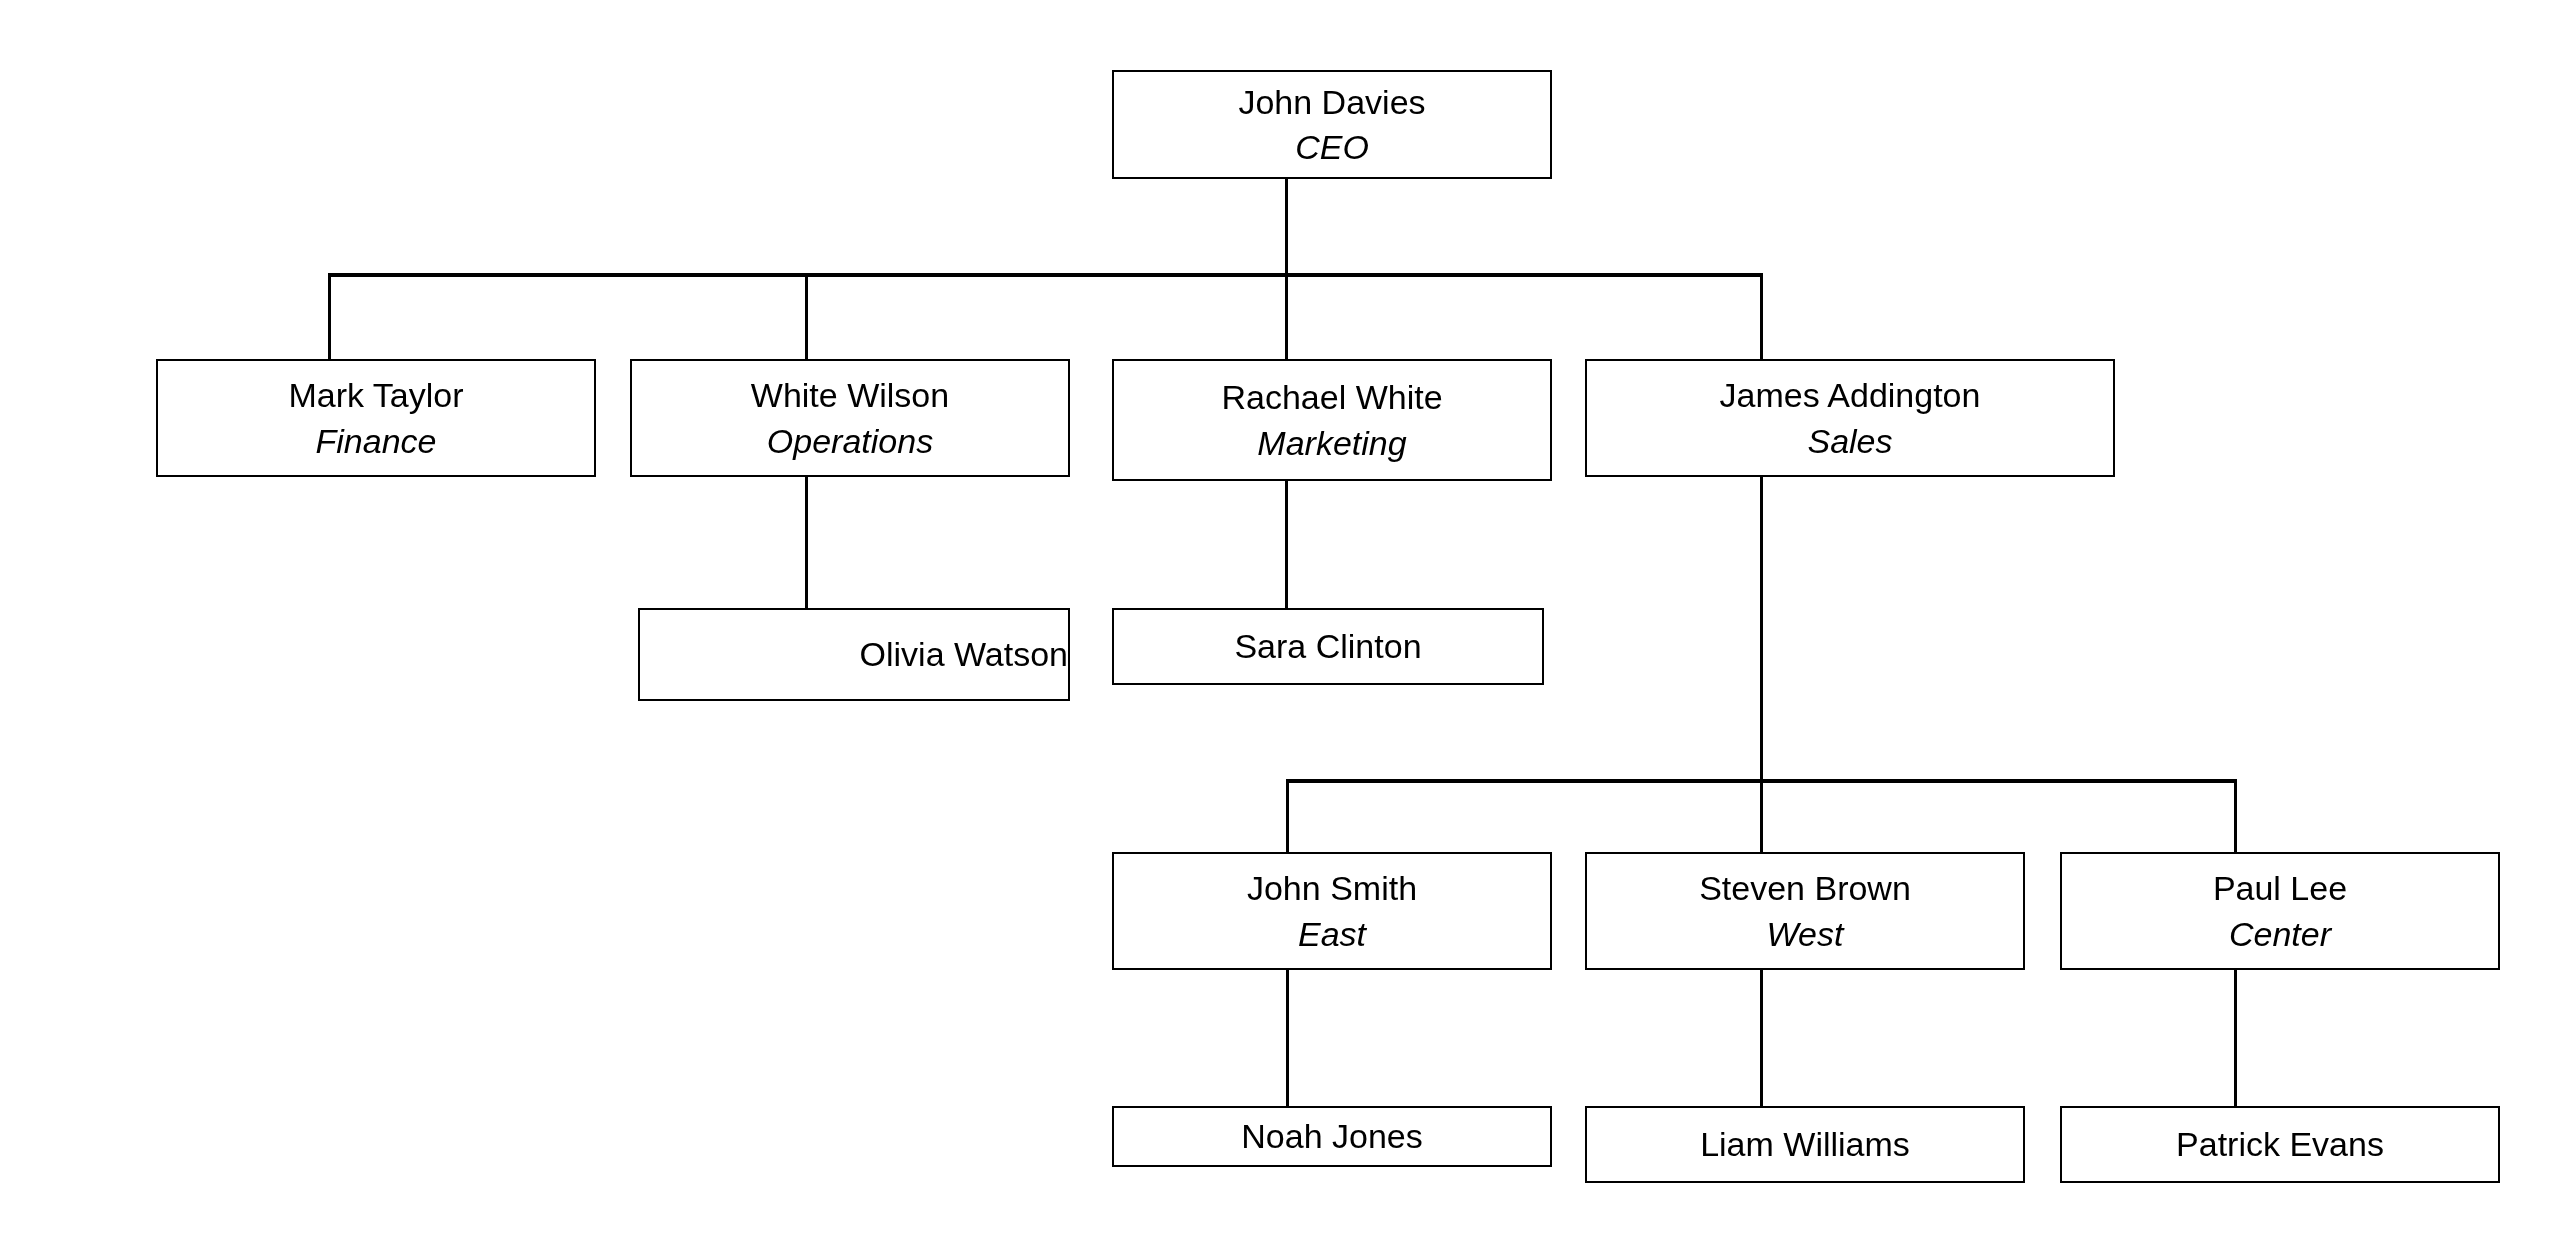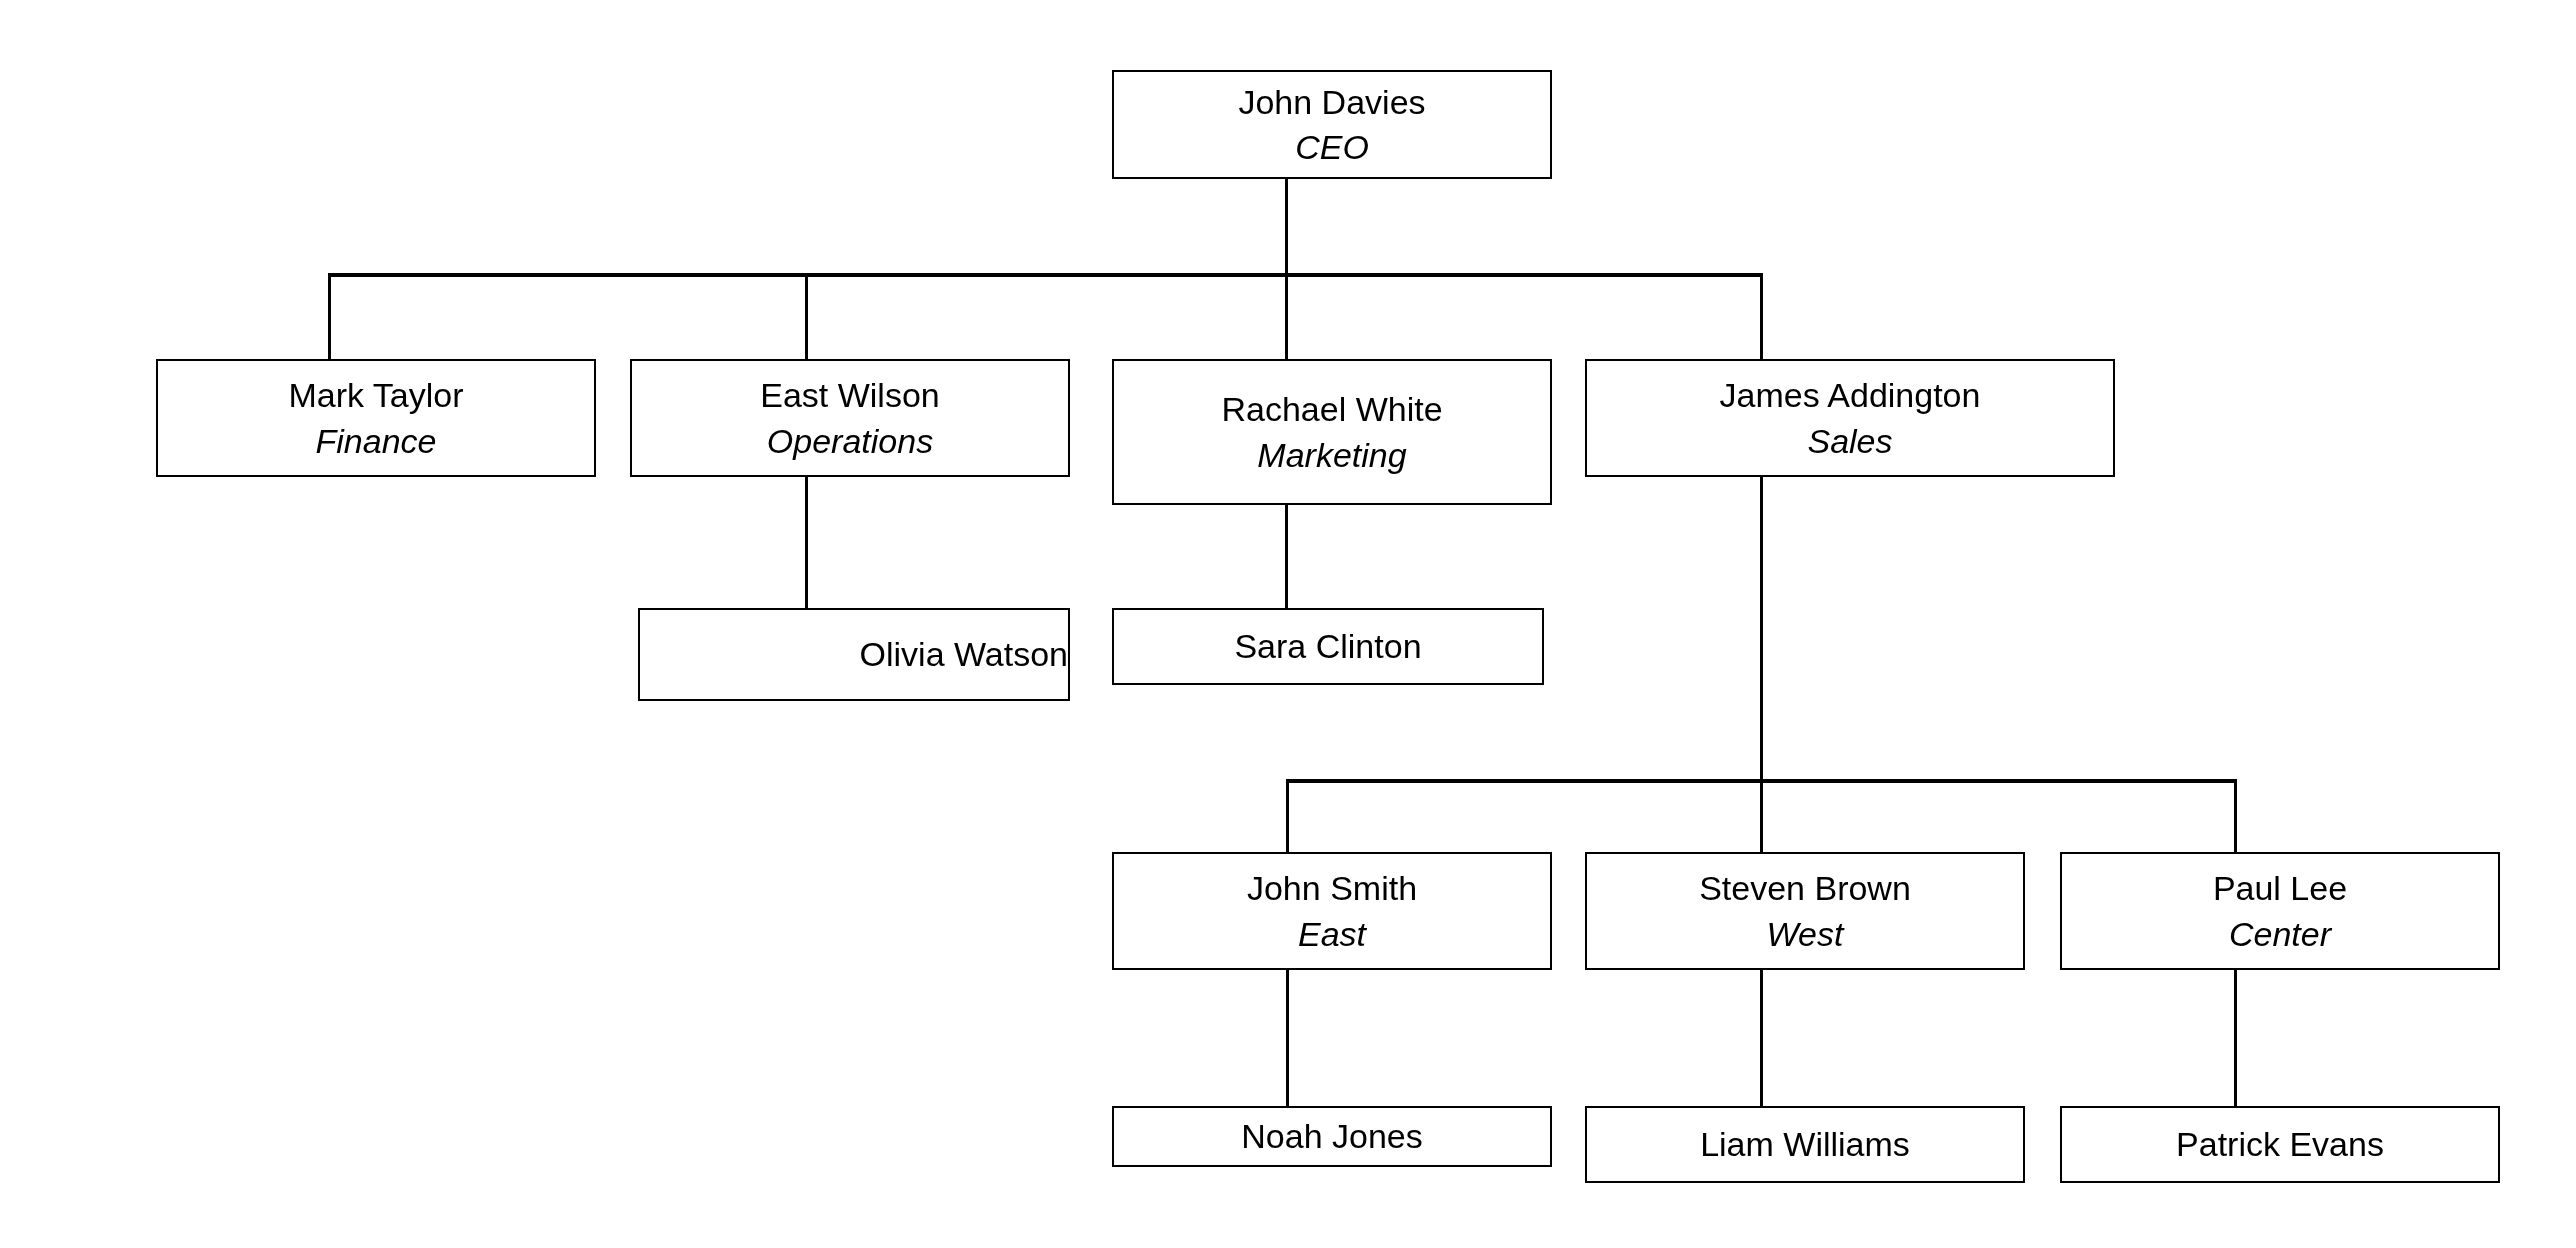--- a/index.html
+++ b/index.html
@@ -81,25 +81,25 @@
     <div class="name">John Davies</div>
     <div class="role">CEO</div>
   </div>
 
   <div class="node" style="left:112px; top:359px; width:440px; height:118px;">
     <div class="name">Mark Taylor</div>
     <div class="role">Finance</div>
   </div>
 
   <div class="node" style="left:586px; top:359px; width:440px; height:118px;">
-    <div class="name">East Wilson</div>
+    <div class="name">White Wilson</div>
     <div class="role">Operations</div>
   </div>
 
-  <div class="node" style="left:1068px; top:359px; width:440px; height:146px;">
+  <div class="node" style="left:1068px; top:359px; width:440px; height:122px;">
     <div class="name">Rachael White</div>
     <div class="role">Marketing</div>
   </div>
 
   <div class="node" style="left:1541px; top:359px; width:530px; height:118px;">
     <div class="name">James Addington</div>
     <div class="role">Sales</div>
   </div>
 
   <div class="node single" style="left:594px; top:608px; width:432px; height:93px;align-items:flex-end;">

